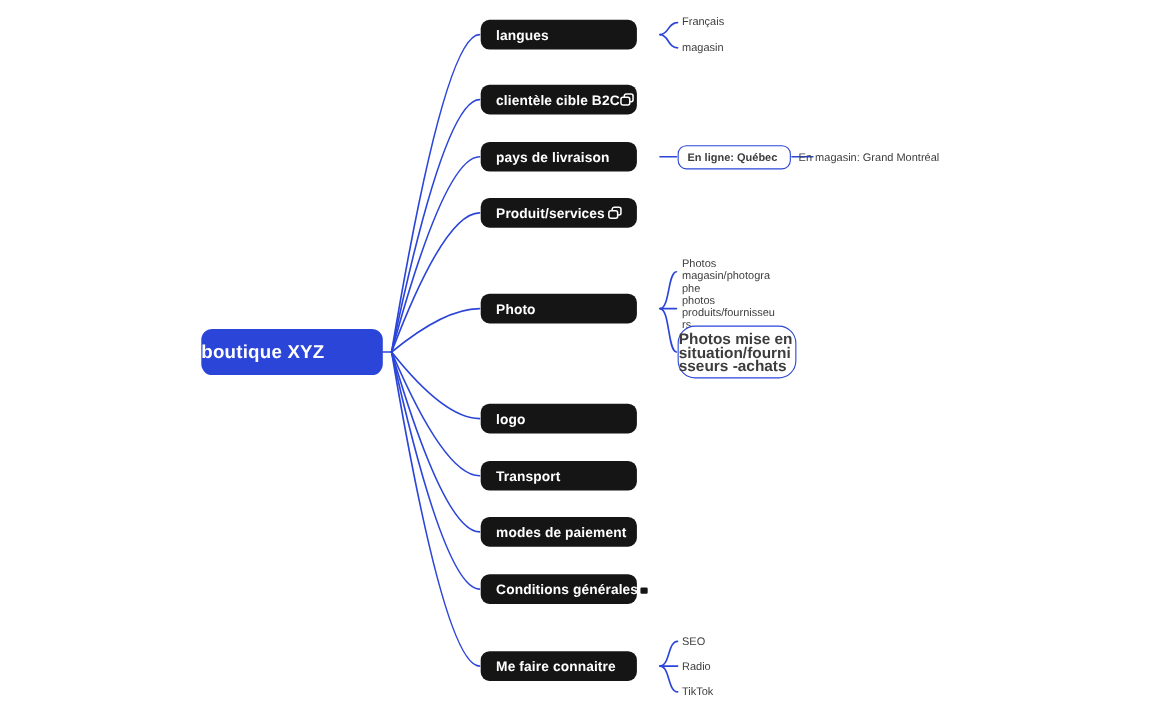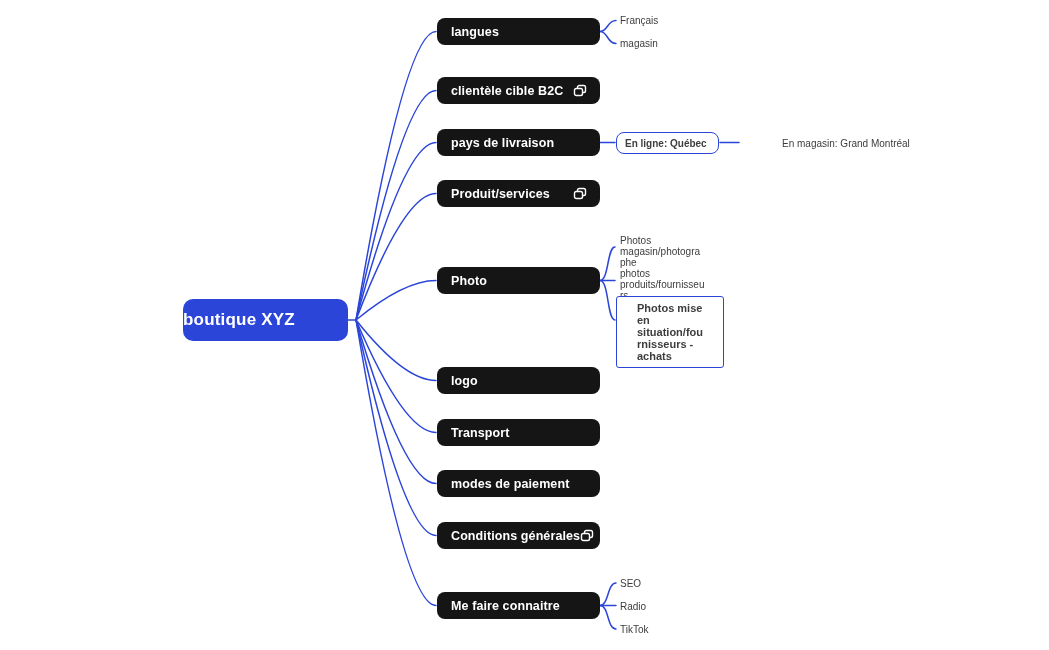--- a/index.html
+++ b/index.html
@@ -34,21 +34,21 @@
     color: #ffffff;
     font-size: 17px;
     font-weight: bold;
     letter-spacing: 0.2px;
     cursor: pointer;
     box-sizing: border-box;
   }
   .branch-node {
     position: absolute;
     left: 437px;
-    width: 163px; height: 27px;
+    width: 142px; height: 27px;
     background: #151515;
     border-radius: 8px;
     display: flex;
     align-items: center;
     box-sizing: border-box;
     padding: 0 13px 0 14px;
     color: #ffffff;
     font-size: 12.5px;
     font-weight: bold;
     letter-spacing: 0.1px;
@@ -88,24 +88,24 @@
     border-radius: 8px;
     font-size: 10px;
     display: flex;
     align-items: center;
     padding: 0 8px;
     white-space: nowrap;
   }
   .child-box.multi {
     left: 616px; top: 296px;
     width: 108px;
-    border-radius: 3px;
-    font-size: 11px;
+    border-radius: 16px;
+    font-size: 14px;
     line-height: 12px;
-    padding: 5px 20px;
+    padding: 5px 0;
     overflow-wrap: break-word;
   }
   :root { --blue: #2b45d9; }
 </style>
 </head>
 <body>
 
 <div class="canvas">
 
   <svg class="connectors" viewBox="0 0 1049 650" fill="none" stroke="#2b45d9" stroke-width="1.5" stroke-linecap="round">
@@ -199,21 +199,21 @@
   <div class="branch-node" style="top:592px">
     <span>Me faire connaitre</span>
   </div>
 
   <div class="child-text" style="left:620px; top:15px">Français</div>
   <div class="child-text" style="left:620px; top:38px">magasin</div>
 
   <div class="child-box single">
     <span>En ligne: Québec</span>
   </div>
-  <div class="child-text" style="left:782px; top:137.5px">En magasin: Grand Montréal</div>
+  <div class="child-text" style="left:726px; top:137.5px">En magasin: Grand Montréal</div>
 
   <div class="child-text wrap" style="left:620px; top:235px">Photos magasin/photographe</div>
   <div class="child-text wrap" style="left:620px; top:268px">photos produits/fournisseurs</div>
   <div class="child-box multi">
     <span>Photos mise en situation/fournisseurs -achats</span>
   </div>
 
   <div class="child-text" style="left:620px; top:577.5px">SEO</div>
   <div class="child-text" style="left:620px; top:600.5px">Radio</div>
   <div class="child-text" style="left:620px; top:623.5px">TikTok</div>

